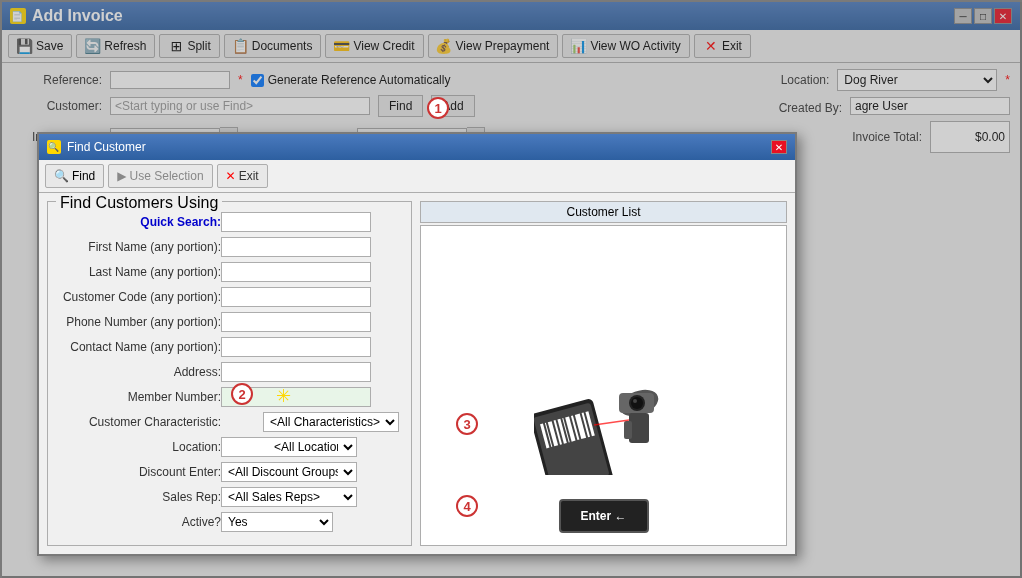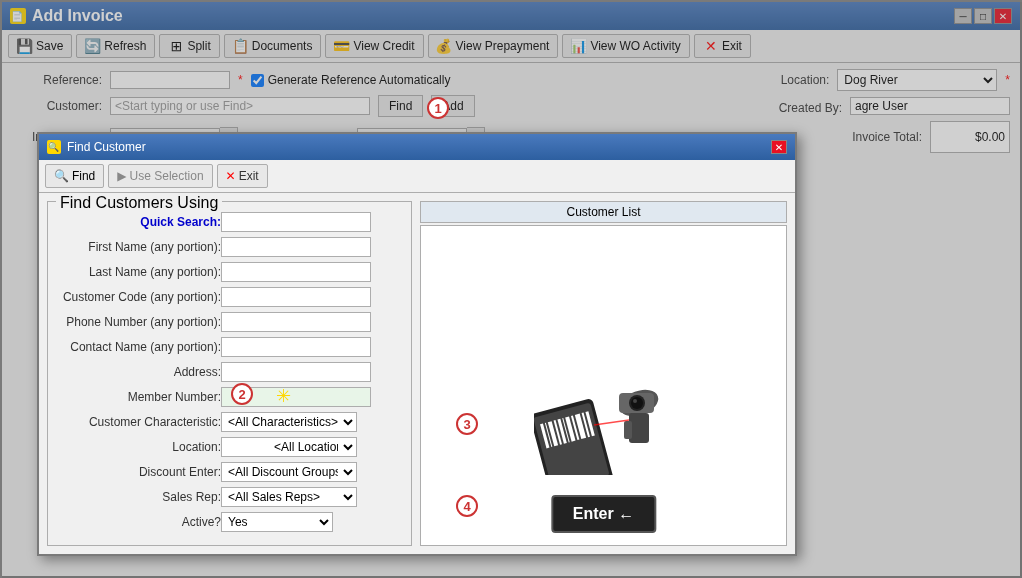--- a/index.html
+++ b/index.html
@@ -529,21 +529,21 @@
           <input class="search-input highlight" type="text" style="background: rgb(232, 245, 232);">
 
           <span style="position:absolute; left:220px; top:-2px; font-size:18px; color:#ffd700; pointer-events:none;">✳</span>
 
           <span class="badge" style="left:175px; top:-4px;">2</span>
         </div>
 
         <div class="search-row">
           <span class="search-label">Customer Characteristic:</span>
           <div class="select-with-arrow">
-            <select class="search-select" style="width:136px;">
+            <select class="search-select" style="width:136px;margin-left:42px;">
               <option>&lt;All Characteristics&gt;</option>
             </select>
           </div>
         </div>
 
         <div class="search-row">
           <span class="search-label">Location:</span>
           <div class="select-with-arrow">
             <select class="search-select" style="width:136px;padding-left:48px;">
               <option>&lt;All Locations&gt;</option>
@@ -612,21 +612,21 @@
               <rect x="90" y="56" width="8" height="18" rx="2" fill="#555"></rect>
 
               <circle cx="103" cy="38" r="8" fill="#222"></circle>
               <circle cx="103" cy="38" r="6" fill="#111"></circle>
               <circle cx="101" cy="36" r="2" fill="#444"></circle>
 
               <line x1="60" y1="60" x2="95" y2="55" stroke="red" stroke-width="1.5" opacity="0.7"></line>
             </svg>
           </div>
 
-          <div style="position:absolute; bottom:12px; left:50%; transform:translateX(-50%); background:#222; color:white; padding:8px 20px; font-size:16px; font-weight:bold; border-radius:4px; white-space:nowrap; border:2px solid #555;">
+          <div style="position:absolute; bottom:12px; left:50%; transform:translateX(-50%); background:#222; color:white; padding:8px 20px; font-size:12px; font-weight:bold; border-radius:4px; white-space:nowrap; border:2px solid #555;">
             <span>Enter ←</span>
           </div>
 
           <span class="badge" style="position:absolute; left:35px; bottom:110px;">3</span>
 
           <span class="badge" style="position:absolute; left:35px; bottom:28px;">4</span>
         </div>
       </div>
     </div>
 

